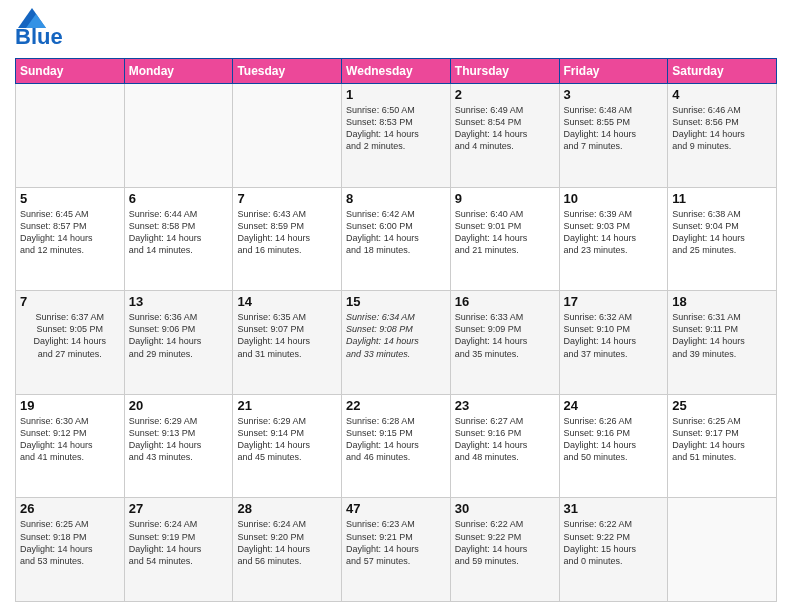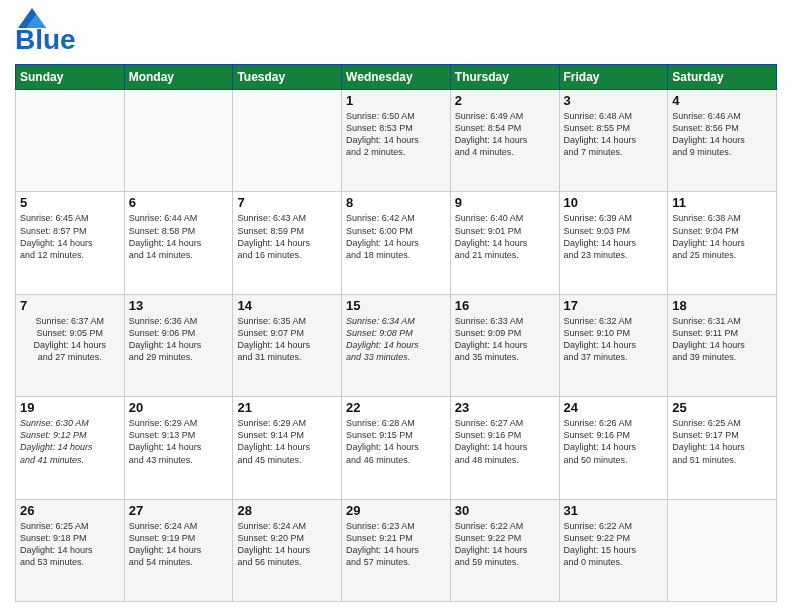--- a/index.html
+++ b/index.html
@@ -45,21 +45,21 @@
       font-size: 14px;
       color: #333;
     }
     .calendar {
       flex: 1;
       border-collapse: collapse;
       width: 100%;
       table-layout: fixed;
     }
     .calendar thead tr th {
-      background: #15803d;
+      background: #ec4899;
       color: #fff;
       font-size: 12px;
       font-weight: bold;
       padding: 5px 4px;
       border: 1px solid #0d47a1;
       text-align: left;
     }
     .calendar tbody tr td {
       border: 1px solid #ccc;
       vertical-align: top;
@@ -95,21 +95,21 @@
 
 <div class="page">
   <div class="header">
     <div class="logo">
       <div class="logo-row">
         <svg width="28" height="20" viewBox="0 0 28 20" style="margin-left:3px;margin-top:-2px;">
           <polygon points="0,20 14,0 28,20" fill="#1565C0"></polygon>
           <polygon points="8,20 18,6 28,20" fill="#42a5f5" opacity="0.7"></polygon>
         </svg>
       </div>
-      <div style="font-size:28px;font-weight:bold;color:#1565C0;margin-top:-4px;">Blue</div>
+      <div style="font-size:22px;font-weight:bold;color:#1565C0;margin-top:-4px;">Blue</div>
     </div>
     <div class="title-block">
       <div class="month-year"></div>
       <div class="location"></div>
     </div>
   </div>
 
   <table class="calendar">
     <thead>
       <tr>
@@ -254,21 +254,21 @@
             <div class="day-num">18</div>
             <div class="cell-info" style="white-space: pre-line;">Sunrise: 6:31 AM
 Sunset: 9:11 PM
 Daylight: 14 hours
 and 39 minutes.</div>
           </td>
         </tr>
         <tr>
           <td>
             <div class="day-num">19</div>
-            <div class="cell-info" style="white-space: pre-line; font-style: italic;">Sunrise: 6:30 AM
+            <div class="cell-info" style="white-space: pre-line;">Sunrise: 6:30 AM
 Sunset: 9:12 PM
 Daylight: 14 hours
 and 41 minutes.</div>
           </td>
           <td>
             <div class="day-num">20</div>
             <div class="cell-info" style="white-space: pre-line;">Sunrise: 6:29 AM
 Sunset: 9:13 PM
 Daylight: 14 hours
 and 43 minutes.</div>
@@ -325,21 +325,21 @@
 and 54 minutes.</div>
           </td>
           <td>
             <div class="day-num">28</div>
             <div class="cell-info" style="white-space: pre-line;">Sunrise: 6:24 AM
 Sunset: 9:20 PM
 Daylight: 14 hours
 and 56 minutes.</div>
           </td>
           <td>
-            <div class="day-num">29</div>
+            <div class="day-num">47</div>
             <div class="cell-info" style="white-space: pre-line;">Sunrise: 6:23 AM
 Sunset: 9:21 PM
 Daylight: 14 hours
 and 57 minutes.</div>
           </td>
           <td>
             <div class="day-num">30</div>
             <div class="cell-info" style="white-space: pre-line;">Sunrise: 6:22 AM
 Sunset: 9:22 PM
 Daylight: 14 hours

